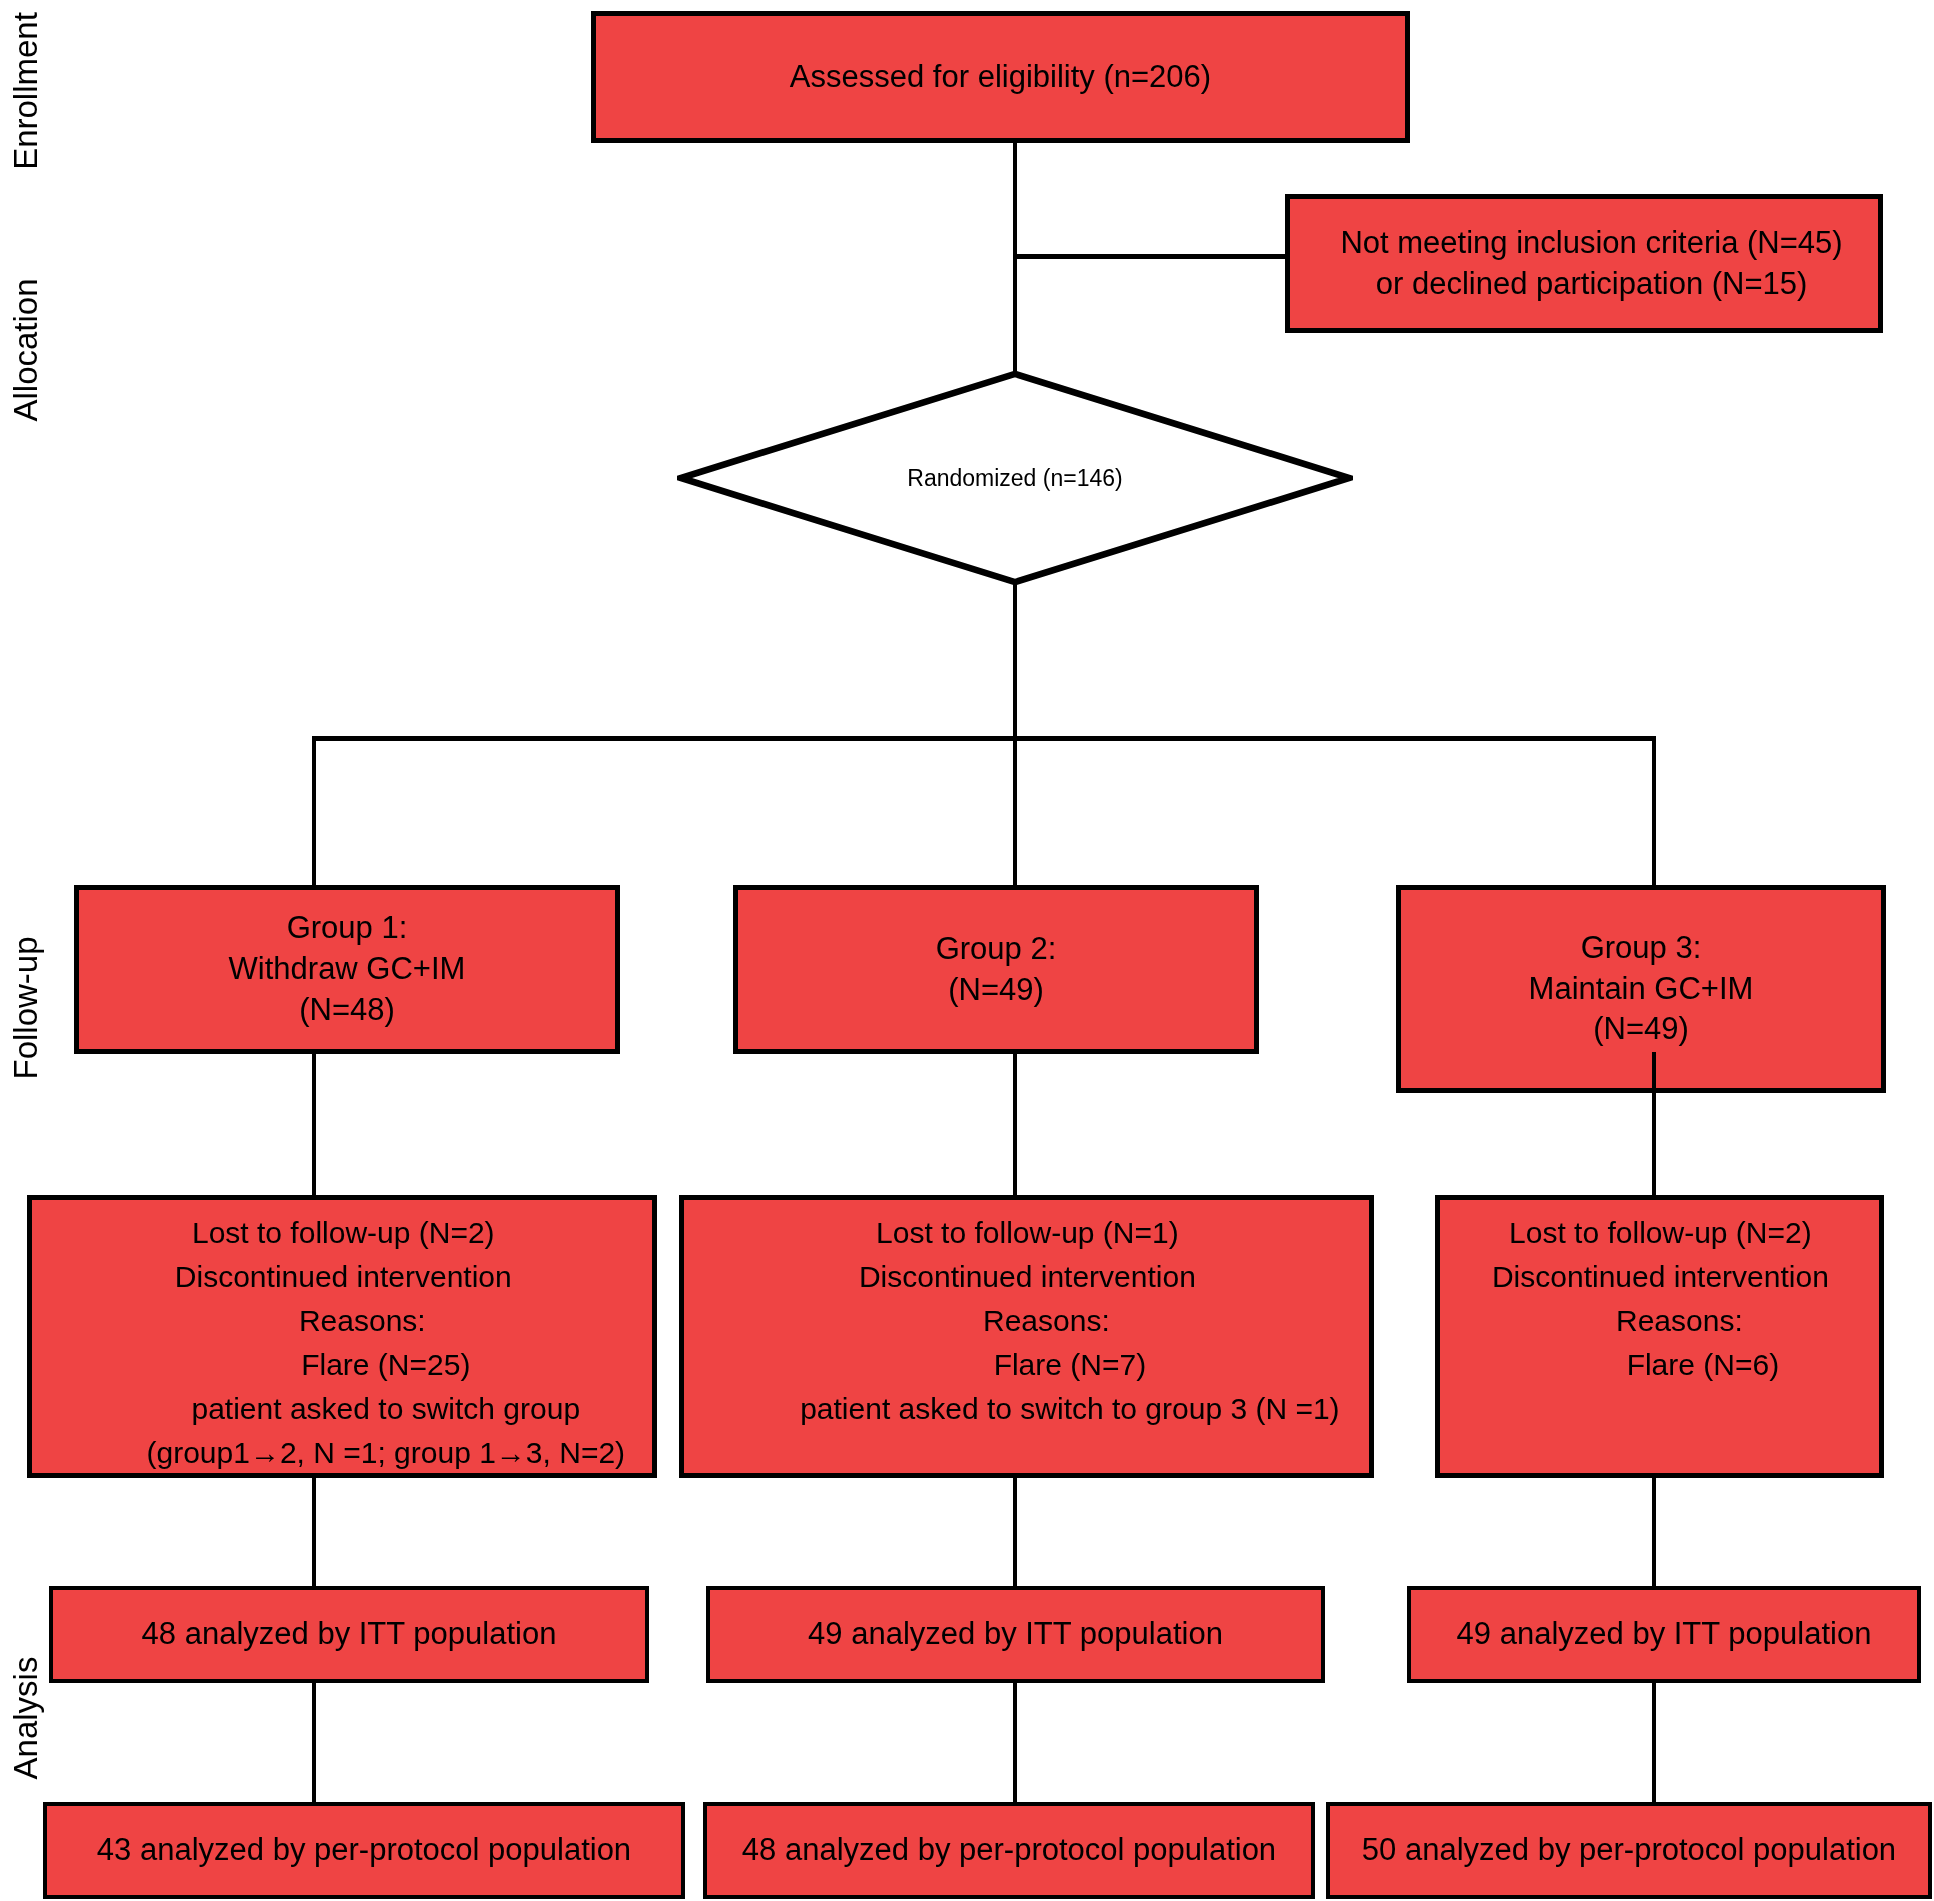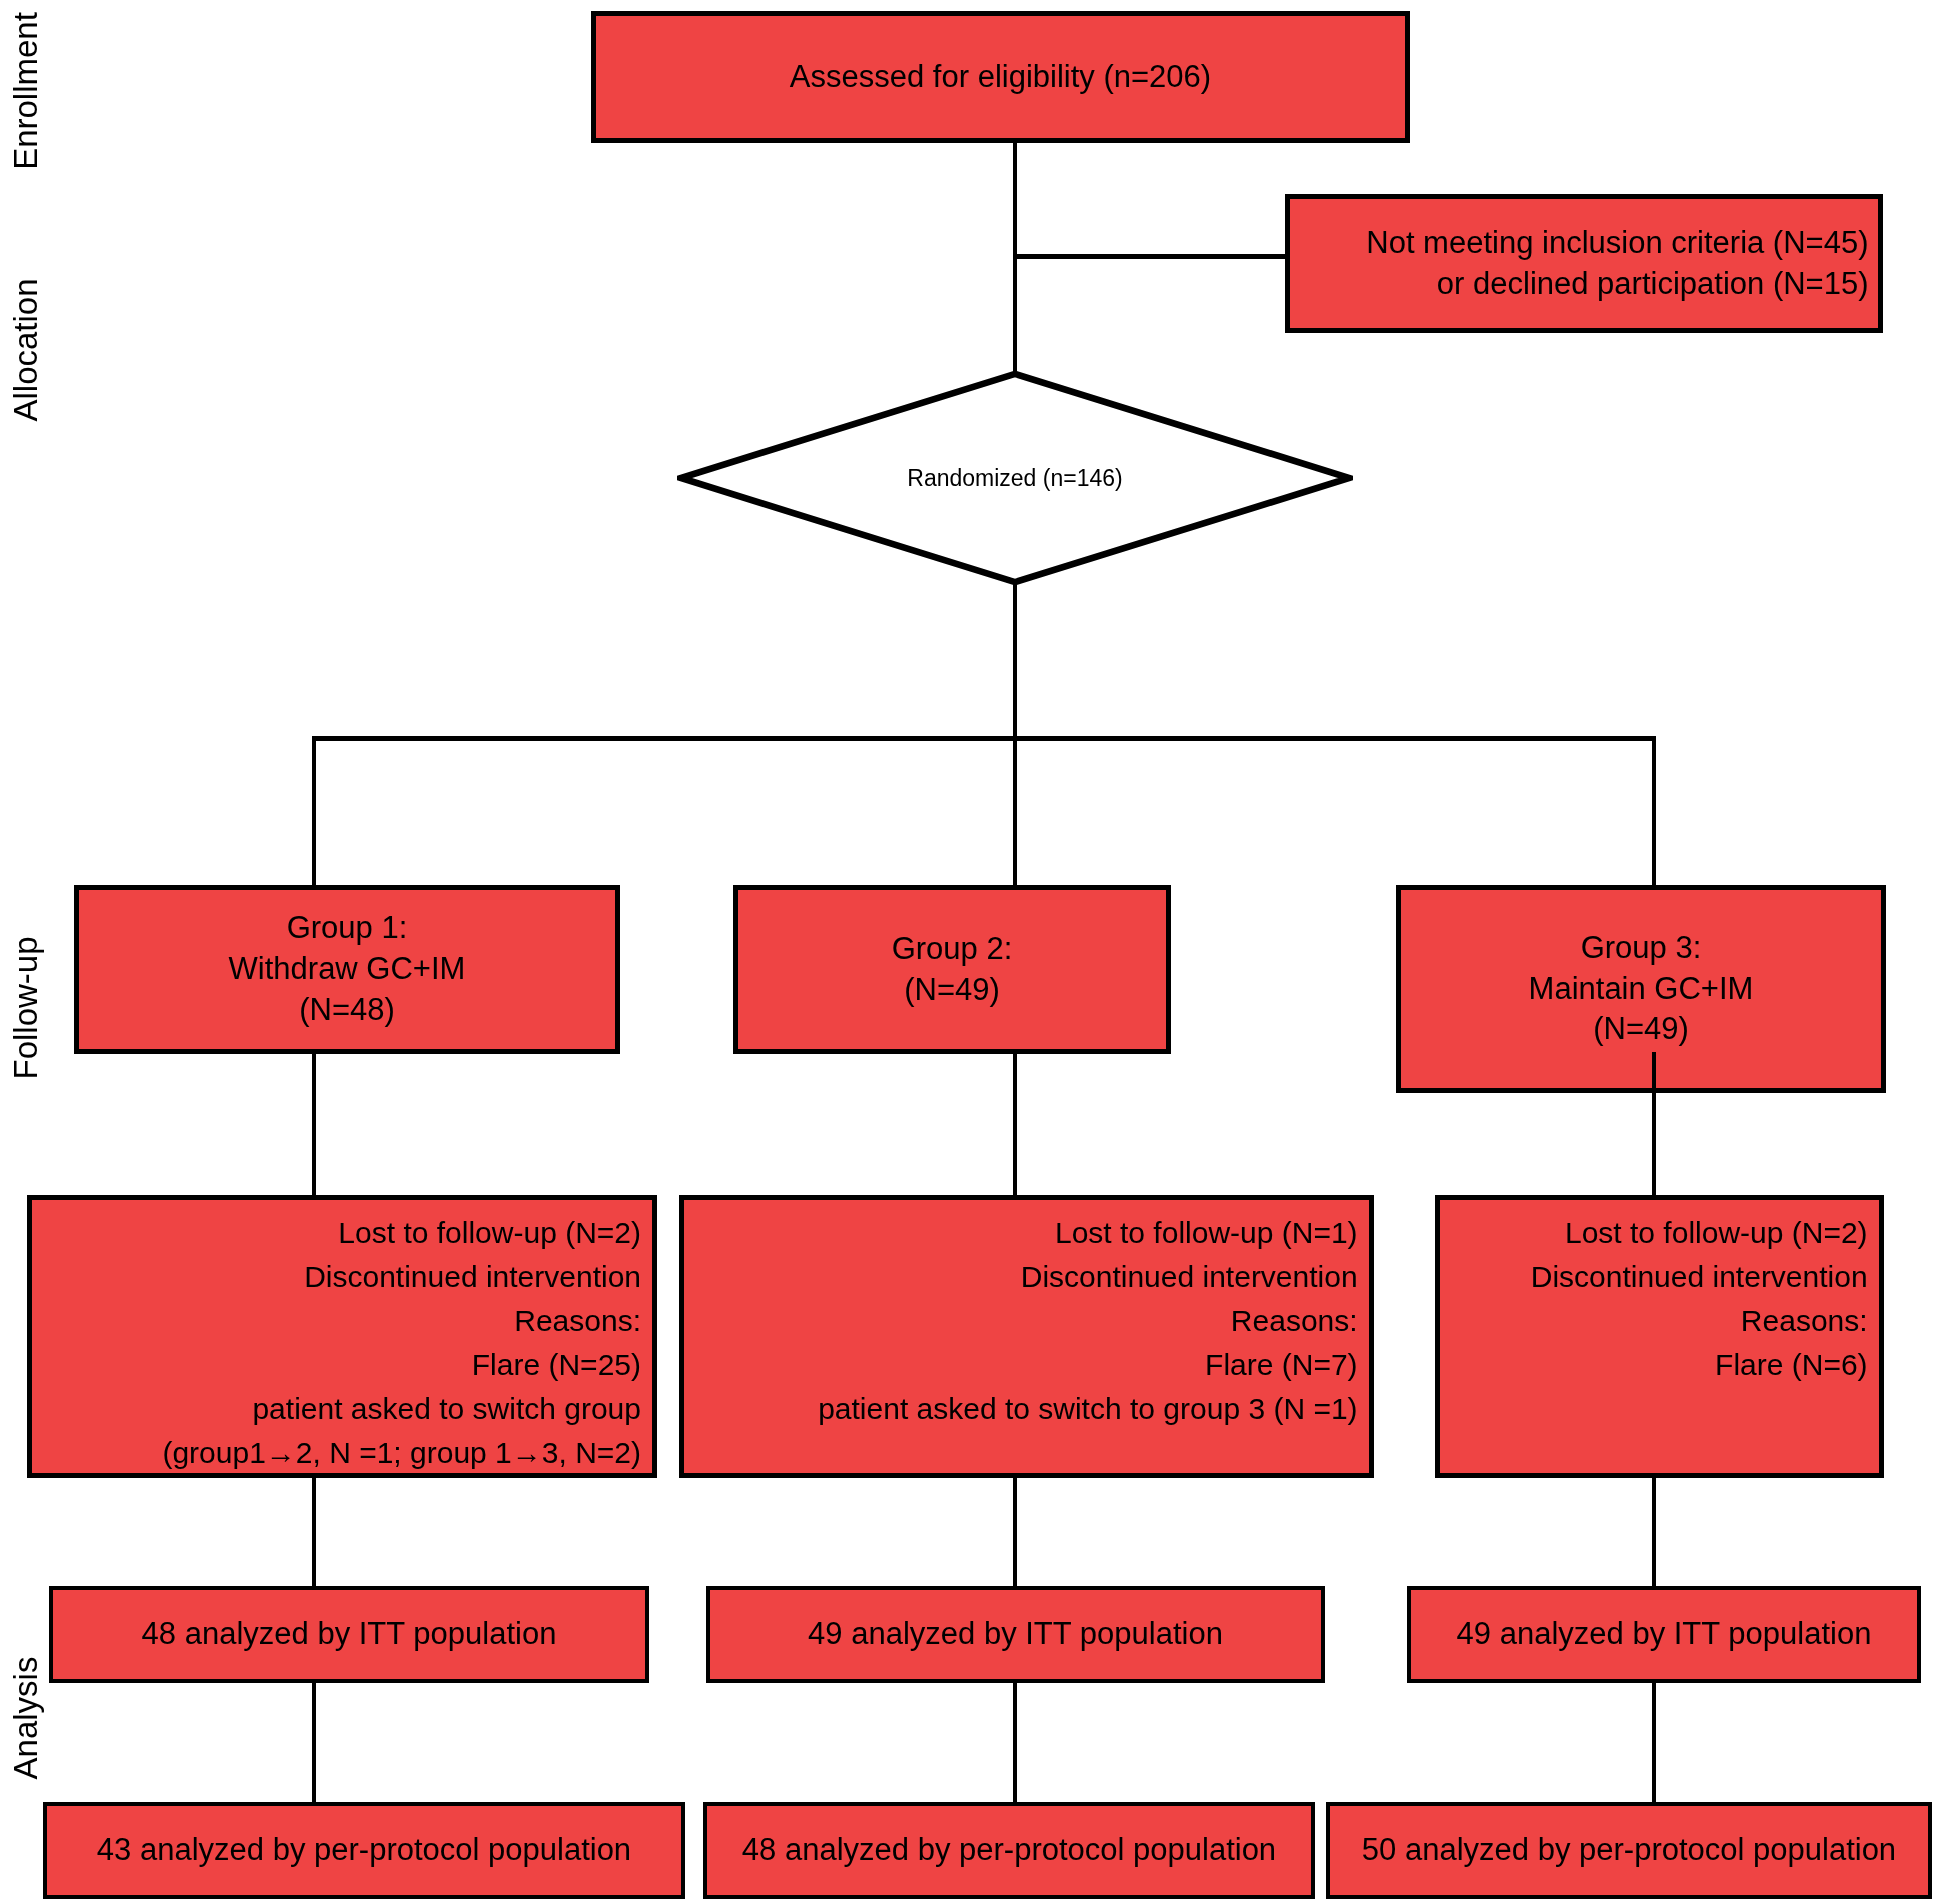--- a/index.html
+++ b/index.html
@@ -18,21 +18,21 @@
     background:#ef4444;
     display:flex;
     flex-direction:column;
     justify-content:center;
     align-items:center;
     text-align:center;
     font-size:31px;
     line-height:1.32;
   }
   .box.thin{border-width:4.7px;}
-  .box.leftalign{align-items:flex-end;text-align:left;}
+  .box.leftalign{align-items:center;text-align:left;}
   .line{position:absolute;background:#000;}
   .vline{width:3.8px;}
   .hline{height:4.7px;}
   .stage-label{
     position:absolute;
     font-size:33px;
     white-space:nowrap;
     transform:translate(-50%,-50%) rotate(-90deg);
   }
   .fu-line{white-space:nowrap;line-height:44px;}
@@ -79,21 +79,21 @@
   <div class="line vline" style="left:1013px;top:584px;height:303px;"></div>
   <div class="line hline" style="left:312px;top:736px;width:1344px;"></div>
   <div class="line vline" style="left:312px;top:736px;height:150px;"></div>
   <div class="line vline" style="left:1652px;top:736px;height:150px;"></div>
 
   <div class="box" style="left:74px;top:885px;width:546px;height:169px;">
     <span>Group 1:</span>
     <span>Withdraw GC+IM</span>
     <span>(N=48)</span>
   </div>
-  <div class="box" style="left:733px;top:885px;width:438px;height:169px;">
+  <div class="box" style="left:733px;top:885px;width:526px;height:169px;">
     <span>Group 2:</span>
     <span>(N=49)</span>
   </div>
   <div class="box" style="left:1396px;top:885px;width:490px;height:208px;">
     <span>Group 3:</span>
     <span>Maintain GC+IM</span>
     <span>(N=49)</span>
   </div>
 
   <div class="line vline" style="left:312px;top:1052px;height:145px;"></div>

